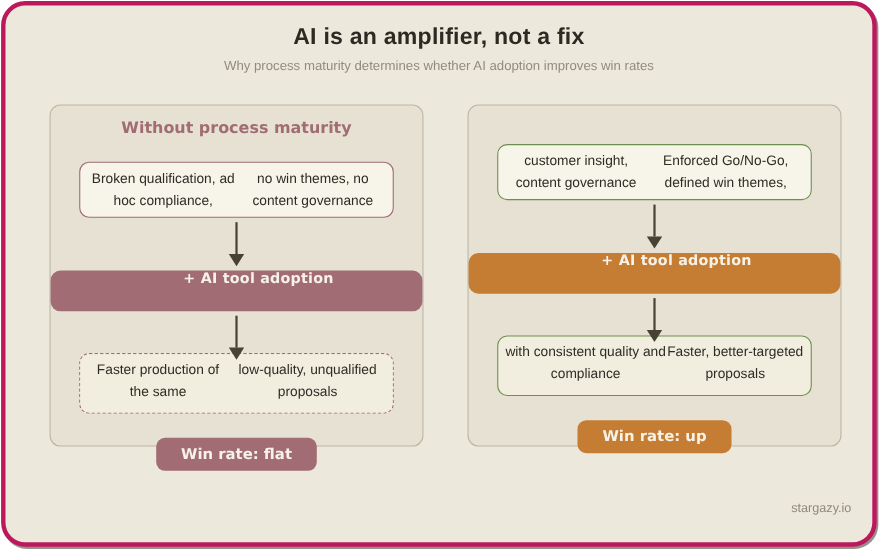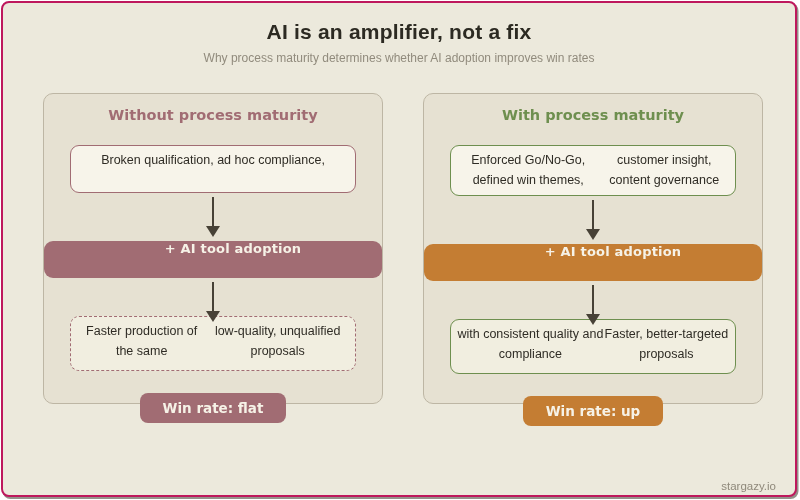--- a/index.html
+++ b/index.html
@@ -3,21 +3,21 @@
 <meta charset="utf-8">
 <style>
   html,body{margin:0;padding:0;}
   body{
     width:800px;height:500px;position:relative;background:#ffffff;
     font-family:"Liberation Sans",sans-serif;
     -webkit-font-smoothing:antialiased;
   }
   .frame{
     position:absolute;left:1px;top:1px;width:796px;height:496px;
-    box-sizing:border-box;border:2px solid #be185d;border-radius:8px;
+    box-sizing:border-box;border:4px solid #be185d;border-radius:22px;
     background:#ece9dc;box-shadow:1.5px 2px 0 rgba(62,56,44,.55);
     overflow:hidden;
   }
   .header{position:absolute;top:0;left:0;right:0;text-align:center;}
   .title{
     margin:17px 0 0;font-size:21px;line-height:24px;font-weight:bold;
     color:#2c2a22;letter-spacing:.2px;
   }
   .subtitle{margin:7px 0 0;font-size:12px;color:#918b7d;}
   .columns{
@@ -58,55 +58,55 @@
     border:none;border-radius:9px;background:var(--fill);
     font-family:"DejaVu Sans",sans-serif;font-size:13px;font-weight:bold;
     color:#f6f2e7;letter-spacing:.2px;padding-left:40px;
   }
   .result-badge{
     display:inline-block;margin-top:22px;padding:7px 23px;border-radius:8px;
     background:var(--badge);font-family:"DejaVu Sans",sans-serif;
     font-size:13.5px;font-weight:bold;color:#f6f2e7;
   }
   .footer{
-    position:absolute;right:19px;bottom:3px;font-size:11.5px;color:#8f897b;
+    position:absolute;right:19px;bottom:25px;font-size:11.5px;color:#8f897b;
   }
 </style>
 </head>
 <body>
 
 <div class="frame">
 
   <div class="header">
     <h1 class="title">AI is an amplifier, not a fix</h1>
     <p class="subtitle">Why process maturity determines whether AI adoption improves win rates</p>
   </div>
 
   <div class="columns">
 
     <div class="panel theme-without">
       <h2 class="panel-heading">Without process maturity</h2>
       <div class="node">
         <span>Broken qualification, ad hoc compliance,</span>
+        <span>no win themes, no content governance</span>
       </div>
       <div class="arrow"></div>
       <div class="action-pill">+ AI tool adoption</div>
       <div class="arrow"></div>
       <div class="node outcome dashed">
         <span>Faster production of the same</span>
         <span>low-quality, unqualified proposals</span>
       </div>
       <div class="result-badge">Win rate: flat</div>
     </div>
 
     <div class="panel theme-with">
-      <h2 class="panel-heading">With process maturity</h2>
       <div class="node">
+        <span>customer insight, content governance</span>
         <span>Enforced Go/No-Go, defined win themes,</span>
-        <span>customer insight, content governance</span>
       </div>
       <div class="arrow"></div>
       <div class="action-pill">+ AI tool adoption</div>
       <div class="arrow"></div>
       <div class="node outcome">
         <span>with consistent quality and compliance</span>
         <span>Faster, better-targeted proposals</span>
       </div>
       <div class="result-badge">Win rate: up</div>
     </div>

